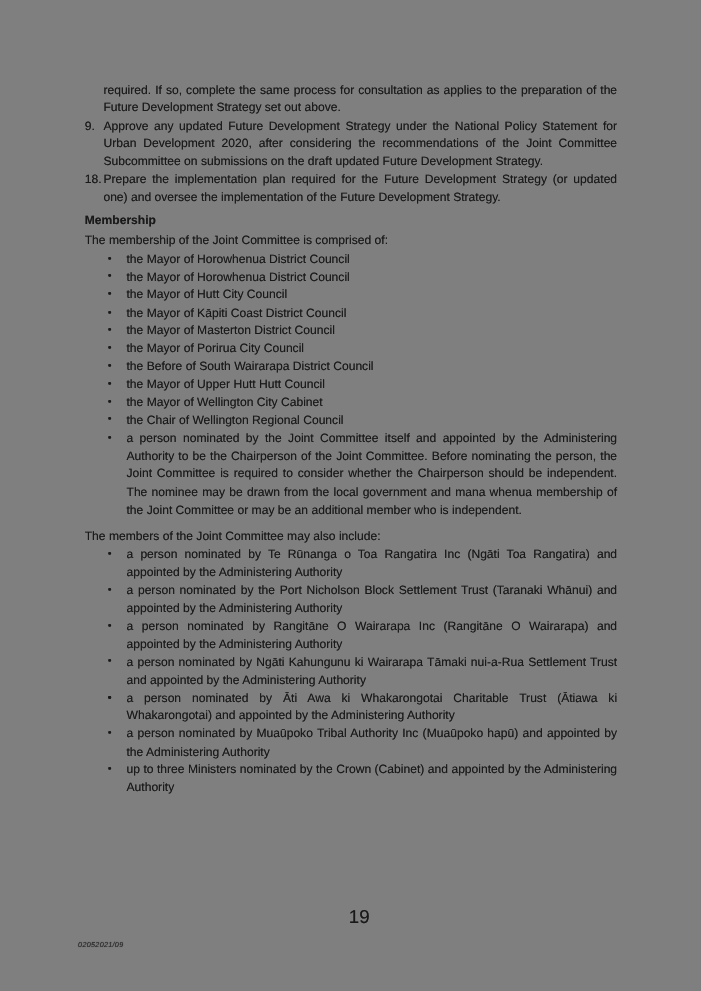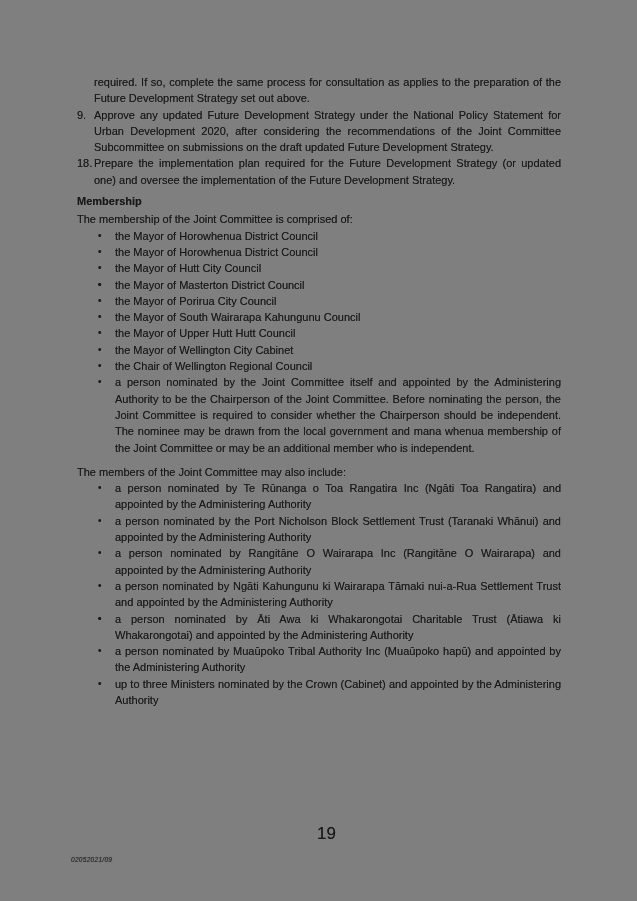--- a/index.html
+++ b/index.html
@@ -70,24 +70,24 @@
       <div class="just">Prepare the implementation plan required for the Future Development Strategy (or updated one) and oversee the implementation of the Future Development Strategy.</div>
     </div>
 
     <h3 class="mem-head">Membership</h3>
     <p class="intro">The membership of the Joint Committee is comprised of:</p>
 
     <ul class="blist">
       <li><span class="b">•</span><span>the Mayor of Horowhenua District Council</span></li>
       <li><span class="b">•</span><span>the Mayor of Horowhenua District Council</span></li>
       <li><span class="b">•</span><span>the Mayor of Hutt City Council</span></li>
-      <li><span class="b">•</span></li>
+      <li><span class="b">•</span><span>the Mayor of Kāpiti Coast District Council</span></li>
       <li><span class="b">•</span><span>the Mayor of Masterton District Council</span></li>
       <li><span class="b">•</span><span>the Mayor of Porirua City Council</span></li>
-      <li><span class="b">•</span><span>the Mayor of South Wairarapa Kahungunu Council</span></li>
+      <li><span class="b">•</span><span>the Before of South Wairarapa District Council</span></li>
       <li><span class="b">•</span><span>the Mayor of Upper Hutt Hutt Council</span></li>
       <li><span class="b">•</span><span>the Mayor of Wellington City Cabinet</span></li>
       <li><span class="b">•</span><span>the Chair of Wellington Regional Council</span></li>
       <li class="just"><span class="b">•</span><span>a person nominated by the Joint Committee itself and appointed by the Administering Authority to be the Chairperson of the Joint Committee. Before nominating the person, the Joint Committee is required to consider whether the Chairperson should be independent. The nominee may be drawn from the local government and mana whenua membership of the Joint Committee or may be an additional member who is independent.</span></li>
     </ul>
 
     <p class="intro2">The members of the Joint Committee may also include:</p>
 
     <ul class="blist">
       <li class="just"><span class="b">•</span><span>a person nominated by Te Rūnanga o Toa Rangatira Inc (Ngāti Toa Rangatira) and appointed by the Administering Authority</span></li>

